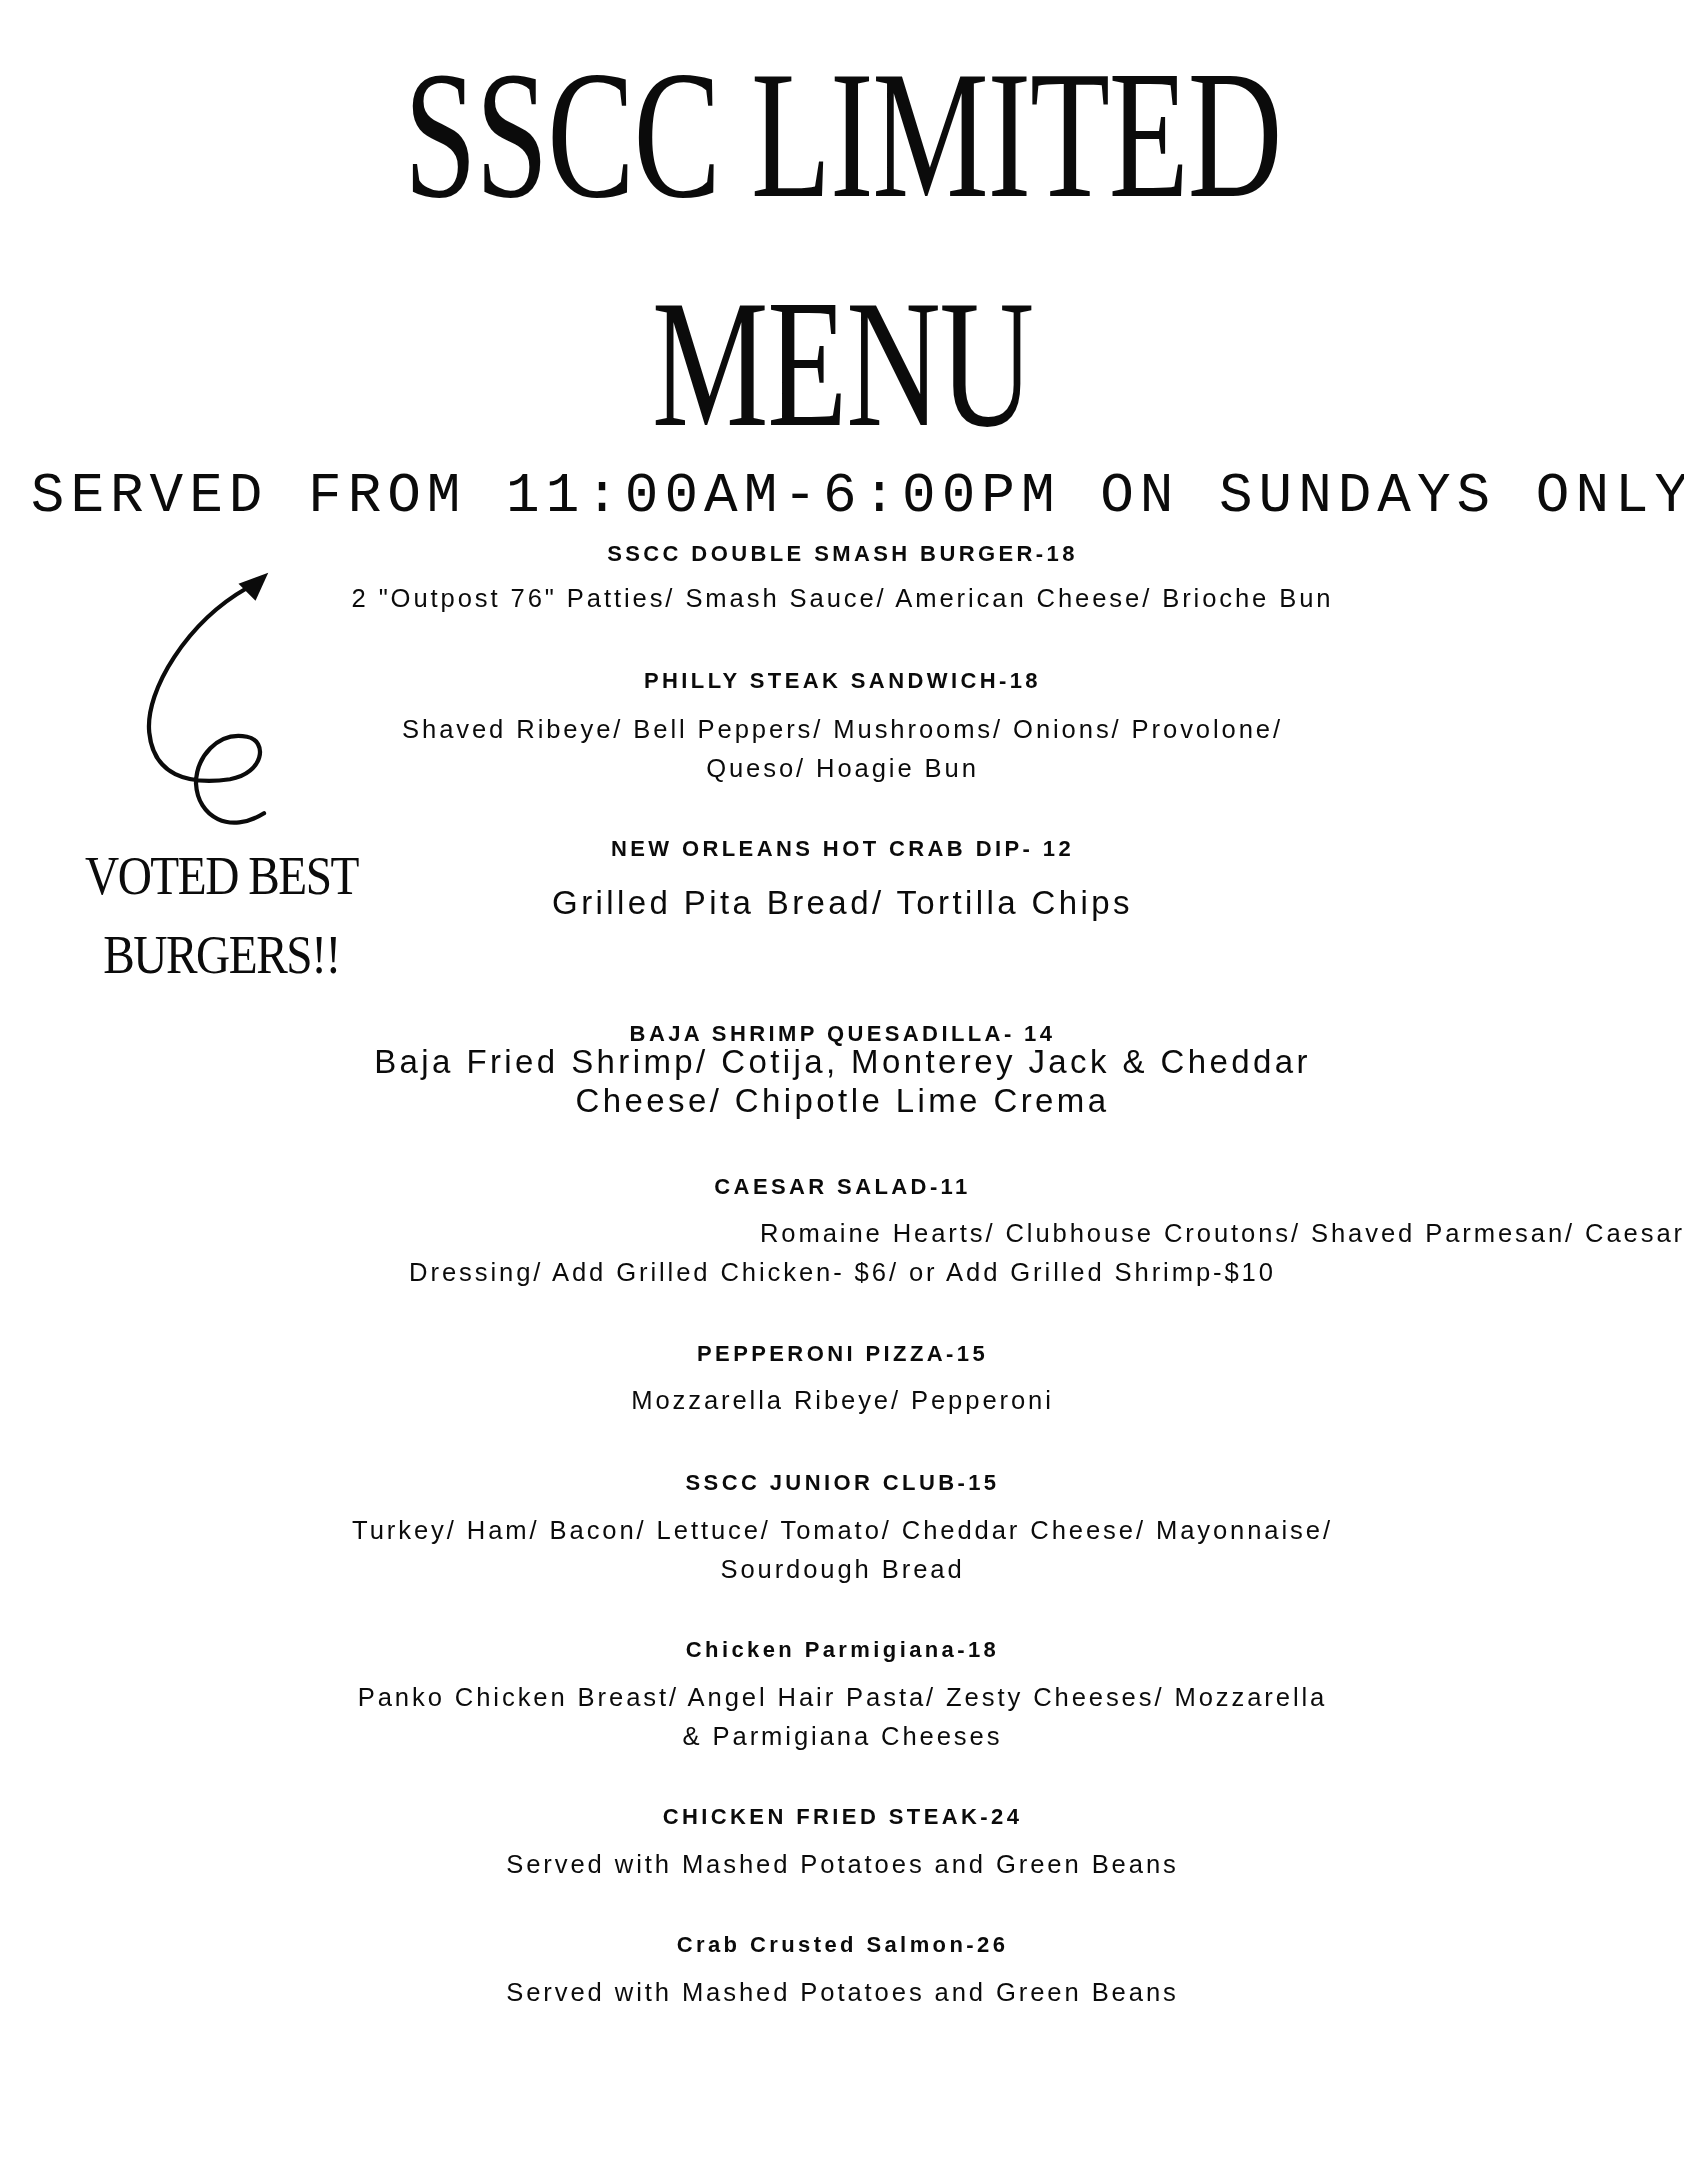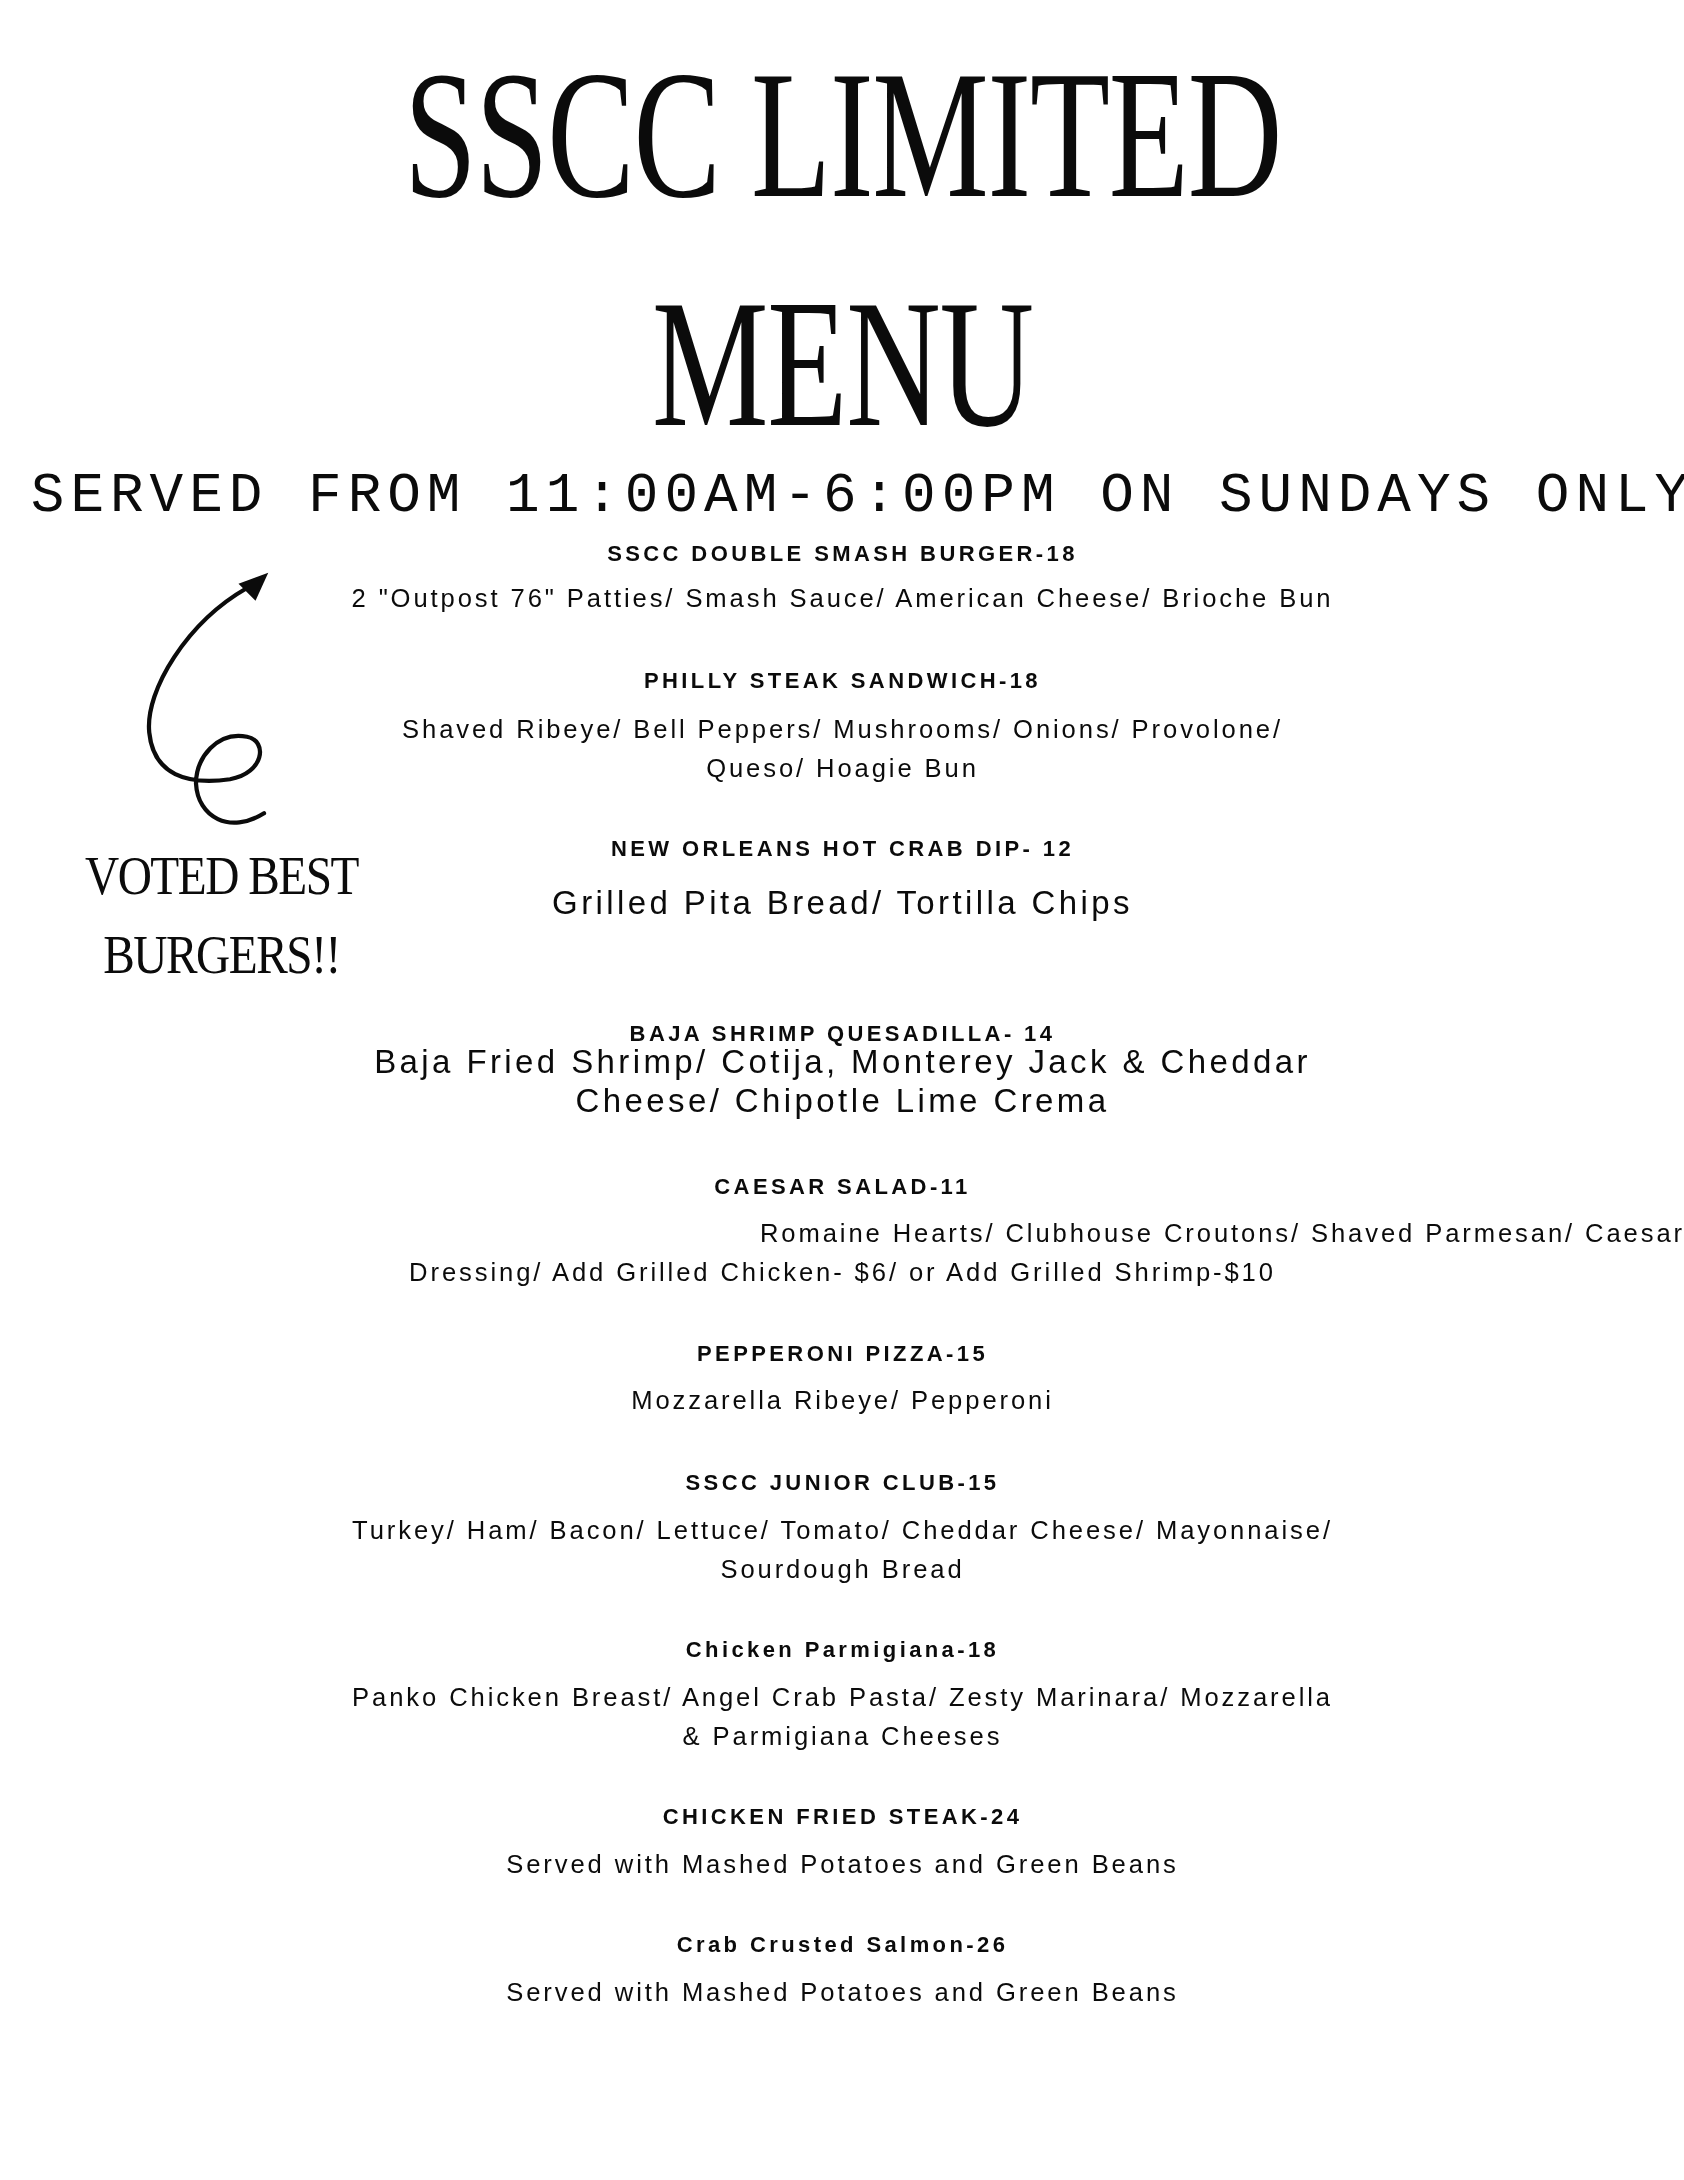--- a/index.html
+++ b/index.html
@@ -85,21 +85,21 @@
 </div>
 
 <div>
   <div class="abs item-title" style="top:1472px;">SSCC JUNIOR CLUB-15</div>
   <div class="abs desc-sm" style="top:1518px;">Turkey/ Ham/ Bacon/ Lettuce/ Tomato/ Cheddar Cheese/ Mayonnaise/</div>
   <div class="abs desc-sm" style="top:1557px;">Sourdough Bread</div>
 </div>
 
 <div>
   <div class="abs item-title" style="top:1639px;">Chicken Parmigiana-18</div>
-  <div class="abs desc-sm" style="top:1685px;">Panko Chicken Breast/ Angel Crab Pasta/ Zesty Marinara/ Mozzarella</div>
+  <div class="abs desc-sm" style="top:1685px;">Panko Chicken Breast/ Angel Hair Pasta/ Zesty Cheeses/ Mozzarella</div>
   <div class="abs desc-sm" style="top:1724px;">&amp; Parmigiana Cheeses</div>
 </div>
 
 <div>
   <div class="abs item-title" style="top:1806px;">CHICKEN FRIED STEAK-24</div>
   <div class="abs desc-sm" style="top:1852px;">Served with Mashed Potatoes and Green Beans</div>
 </div>
 
 <div>
   <div class="abs item-title" style="top:1934px;">Crab Crusted Salmon-26</div>

